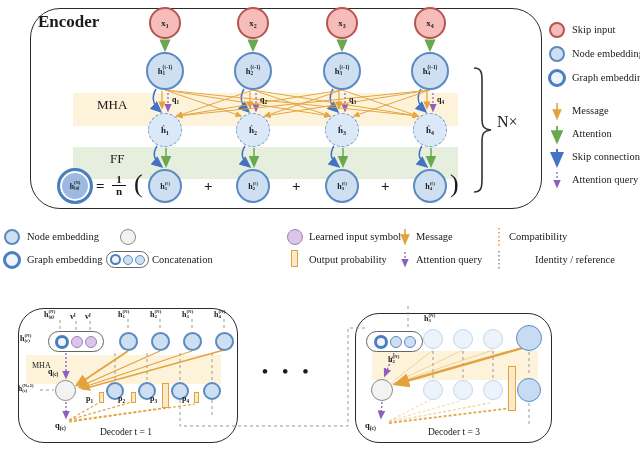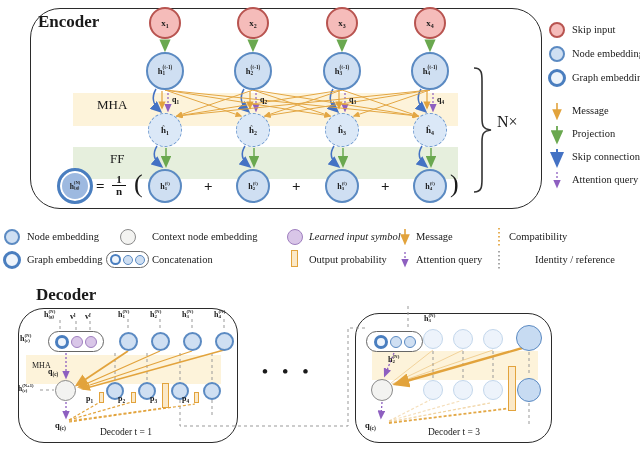--- a/index.html
+++ b/index.html
@@ -295,49 +295,47 @@
   <div class="lbl z3" style="left:450px;top:169px;font-size:26px;">)</div>
   <div class="lbl z3" style="left:497px;top:113px;font-size:16px;">N×</div>
 
   <div class="circ n-red" style="left:549px;top:22px;width:16px;height:16px;"></div>
   <div class="lbl" style="left:572px;top:24px;font-size:10.5px;">Skip input</div>
   <div class="circ n-blue" style="left:549px;top:46px;width:16px;height:16px;"></div>
   <div class="lbl" style="left:572px;top:48px;font-size:10.5px;">Node embedding</div>
   <div class="circ n-ring-sm" style="left:548px;top:69px;width:18px;height:18px;border-width:3.2px;"></div>
   <div class="lbl" style="left:572px;top:72px;font-size:10.5px;">Graph embedding</div>
   <div class="lbl" style="left:572px;top:105px;font-size:10.5px;">Message</div>
-  <div class="lbl" style="left:572px;top:128px;font-size:10.5px;">Projection</div>
+  <div class="lbl" style="left:572px;top:128px;font-size:10.5px;">Attention</div>
   <div class="lbl" style="left:572px;top:151px;font-size:10.5px;">Skip connection</div>
   <div class="lbl" style="left:572px;top:174px;font-size:10.5px;">Attention query</div>
 
   <div class="circ n-blue" style="left:4px;top:229px;width:16px;height:16px;"></div>
   <div class="lbl" style="left:27px;top:231px;font-size:10.5px;">Node embedding</div>
   <div class="circ n-ring-sm" style="left:3px;top:251px;width:18px;height:18px;border-width:3.2px;"></div>
   <div class="lbl" style="left:27px;top:254px;font-size:10.5px;">Graph embedding</div>
 
   <div class="circ n-ctx" style="left:120px;top:229px;width:16px;height:16px;"></div>
-  <div class="lbl" style="left:152px;top:231px;font-size:10.5px;">Context node embedding</div>
   <div class="pill" style="left:106px;top:251px;width:43px;height:17px;">
     <span class="circ n-ring-sm" style="position:static;width:11px;height:11px;border-width:2.6px;"></span>
     <span class="circ n-blue" style="position:static;width:10px;height:10px;border-width:1.4px;"></span>
     <span class="circ n-blue" style="position:static;width:10px;height:10px;border-width:1.4px;"></span>
   </div>
   <div class="lbl" style="left:152px;top:254px;font-size:10.5px;">Concatenation</div>
 
   <div class="circ n-purple" style="left:287px;top:229px;width:16px;height:16px;"></div>
-  <div class="lbl" style="left:309px;top:231px;font-size:10.5px;font-style:italic;">Learned input symbol</div>
+  <div class="lbl" style="left:309px;top:231px;font-size:10.5px;">Learned input symbol</div>
   <div class="bar" style="left:291px;top:250px;width:7px;height:17px;"></div>
   <div class="lbl" style="left:309px;top:254px;font-size:10.5px;">Output probability</div>
 
   <div class="lbl" style="left:416px;top:231px;font-size:10.5px;">Message</div>
   <div class="lbl" style="left:416px;top:254px;font-size:10.5px;">Attention query</div>
   <div class="lbl" style="left:509px;top:231px;font-size:10.5px;">Compatibility</div>
   <div class="lbl" style="left:535px;top:254px;font-size:10.5px;">Identity / reference</div>
 
-  <div class="lbl b z3" style="left:36px;top:285px;font-size:17px;">Decoder</div>
   <div class="lbl b z3" style="left:262px;top:362px;font-size:17px;letter-spacing:5px;">• • •</div>
 
   <div class="box" style="left:18px;top:308px;width:220px;height:135px;border-radius:26px;"></div>
   <div class="lbl b z3" style="left:44px;top:309px;font-size:8px;"><span class="ml">
         <span>h</span>
         <span class="stk">
           <span>(N)</span>
           <span>(g)</span>
         </span>
       </span></div>

